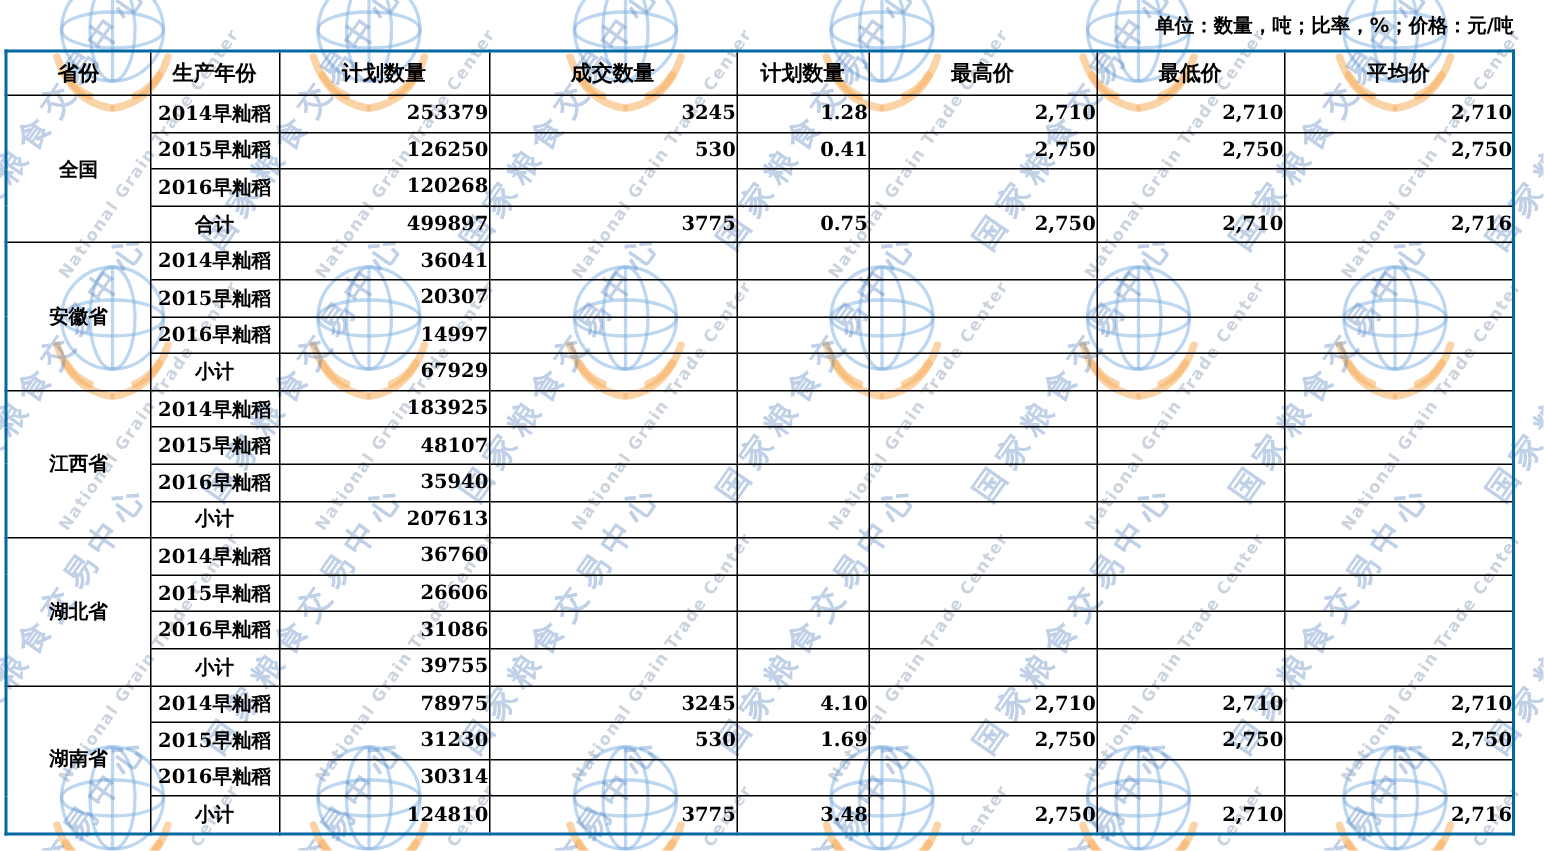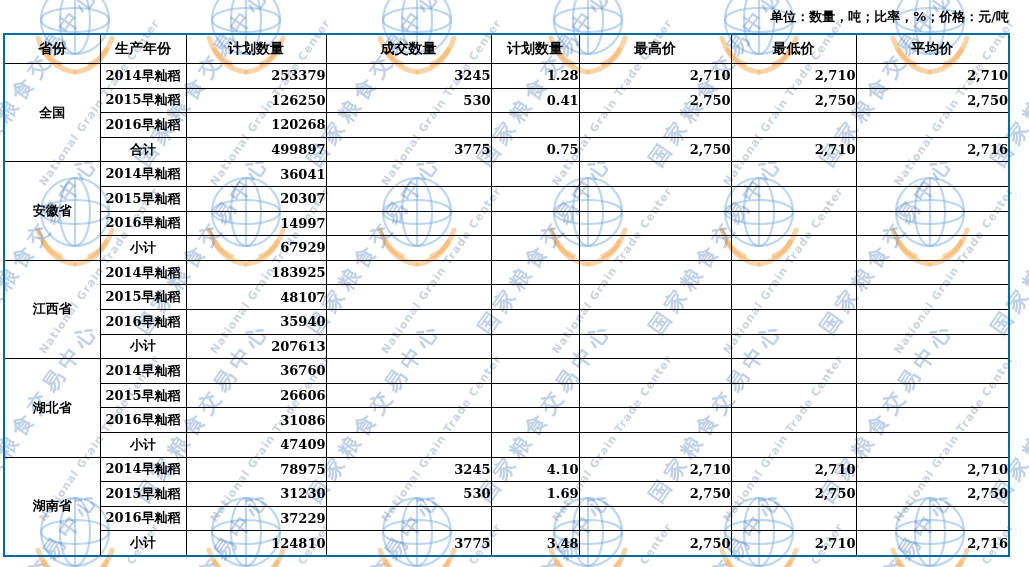--- a/index.html
+++ b/index.html
@@ -517,21 +517,21 @@
         <td class="year">2016早籼稻</td>
         <td class="num">31086</td>
         <td class="num"></td>
         <td class="num"></td>
         <td class="num"></td>
         <td class="num"></td>
         <td class="num"></td>
       </tr>
       <tr>
         <td class="year subtotal">小计</td>
-        <td class="num">47409</td>
+        <td class="num">39755</td>
         <td class="num"></td>
         <td class="num"></td>
         <td class="num"></td>
         <td class="num"></td>
         <td class="num"></td>
       </tr>
       <tr>
         <td rowspan="4" class="province">湖南省</td>
         <td class="year">2014早籼稻</td>
         <td class="num">78975</td>
@@ -545,21 +545,21 @@
         <td class="year">2015早籼稻</td>
         <td class="num">31230</td>
         <td class="num">530</td>
         <td class="num">1.69</td>
         <td class="num">2,750</td>
         <td class="num">2,750</td>
         <td class="num">2,750</td>
       </tr>
       <tr>
         <td class="year">2016早籼稻</td>
-        <td class="num">37229</td>
+        <td class="num">30314</td>
         <td class="num"></td>
         <td class="num"></td>
         <td class="num"></td>
         <td class="num"></td>
         <td class="num"></td>
       </tr>
       <tr>
         <td class="year subtotal">小计</td>
         <td class="num">124810</td>
         <td class="num">3775</td>

